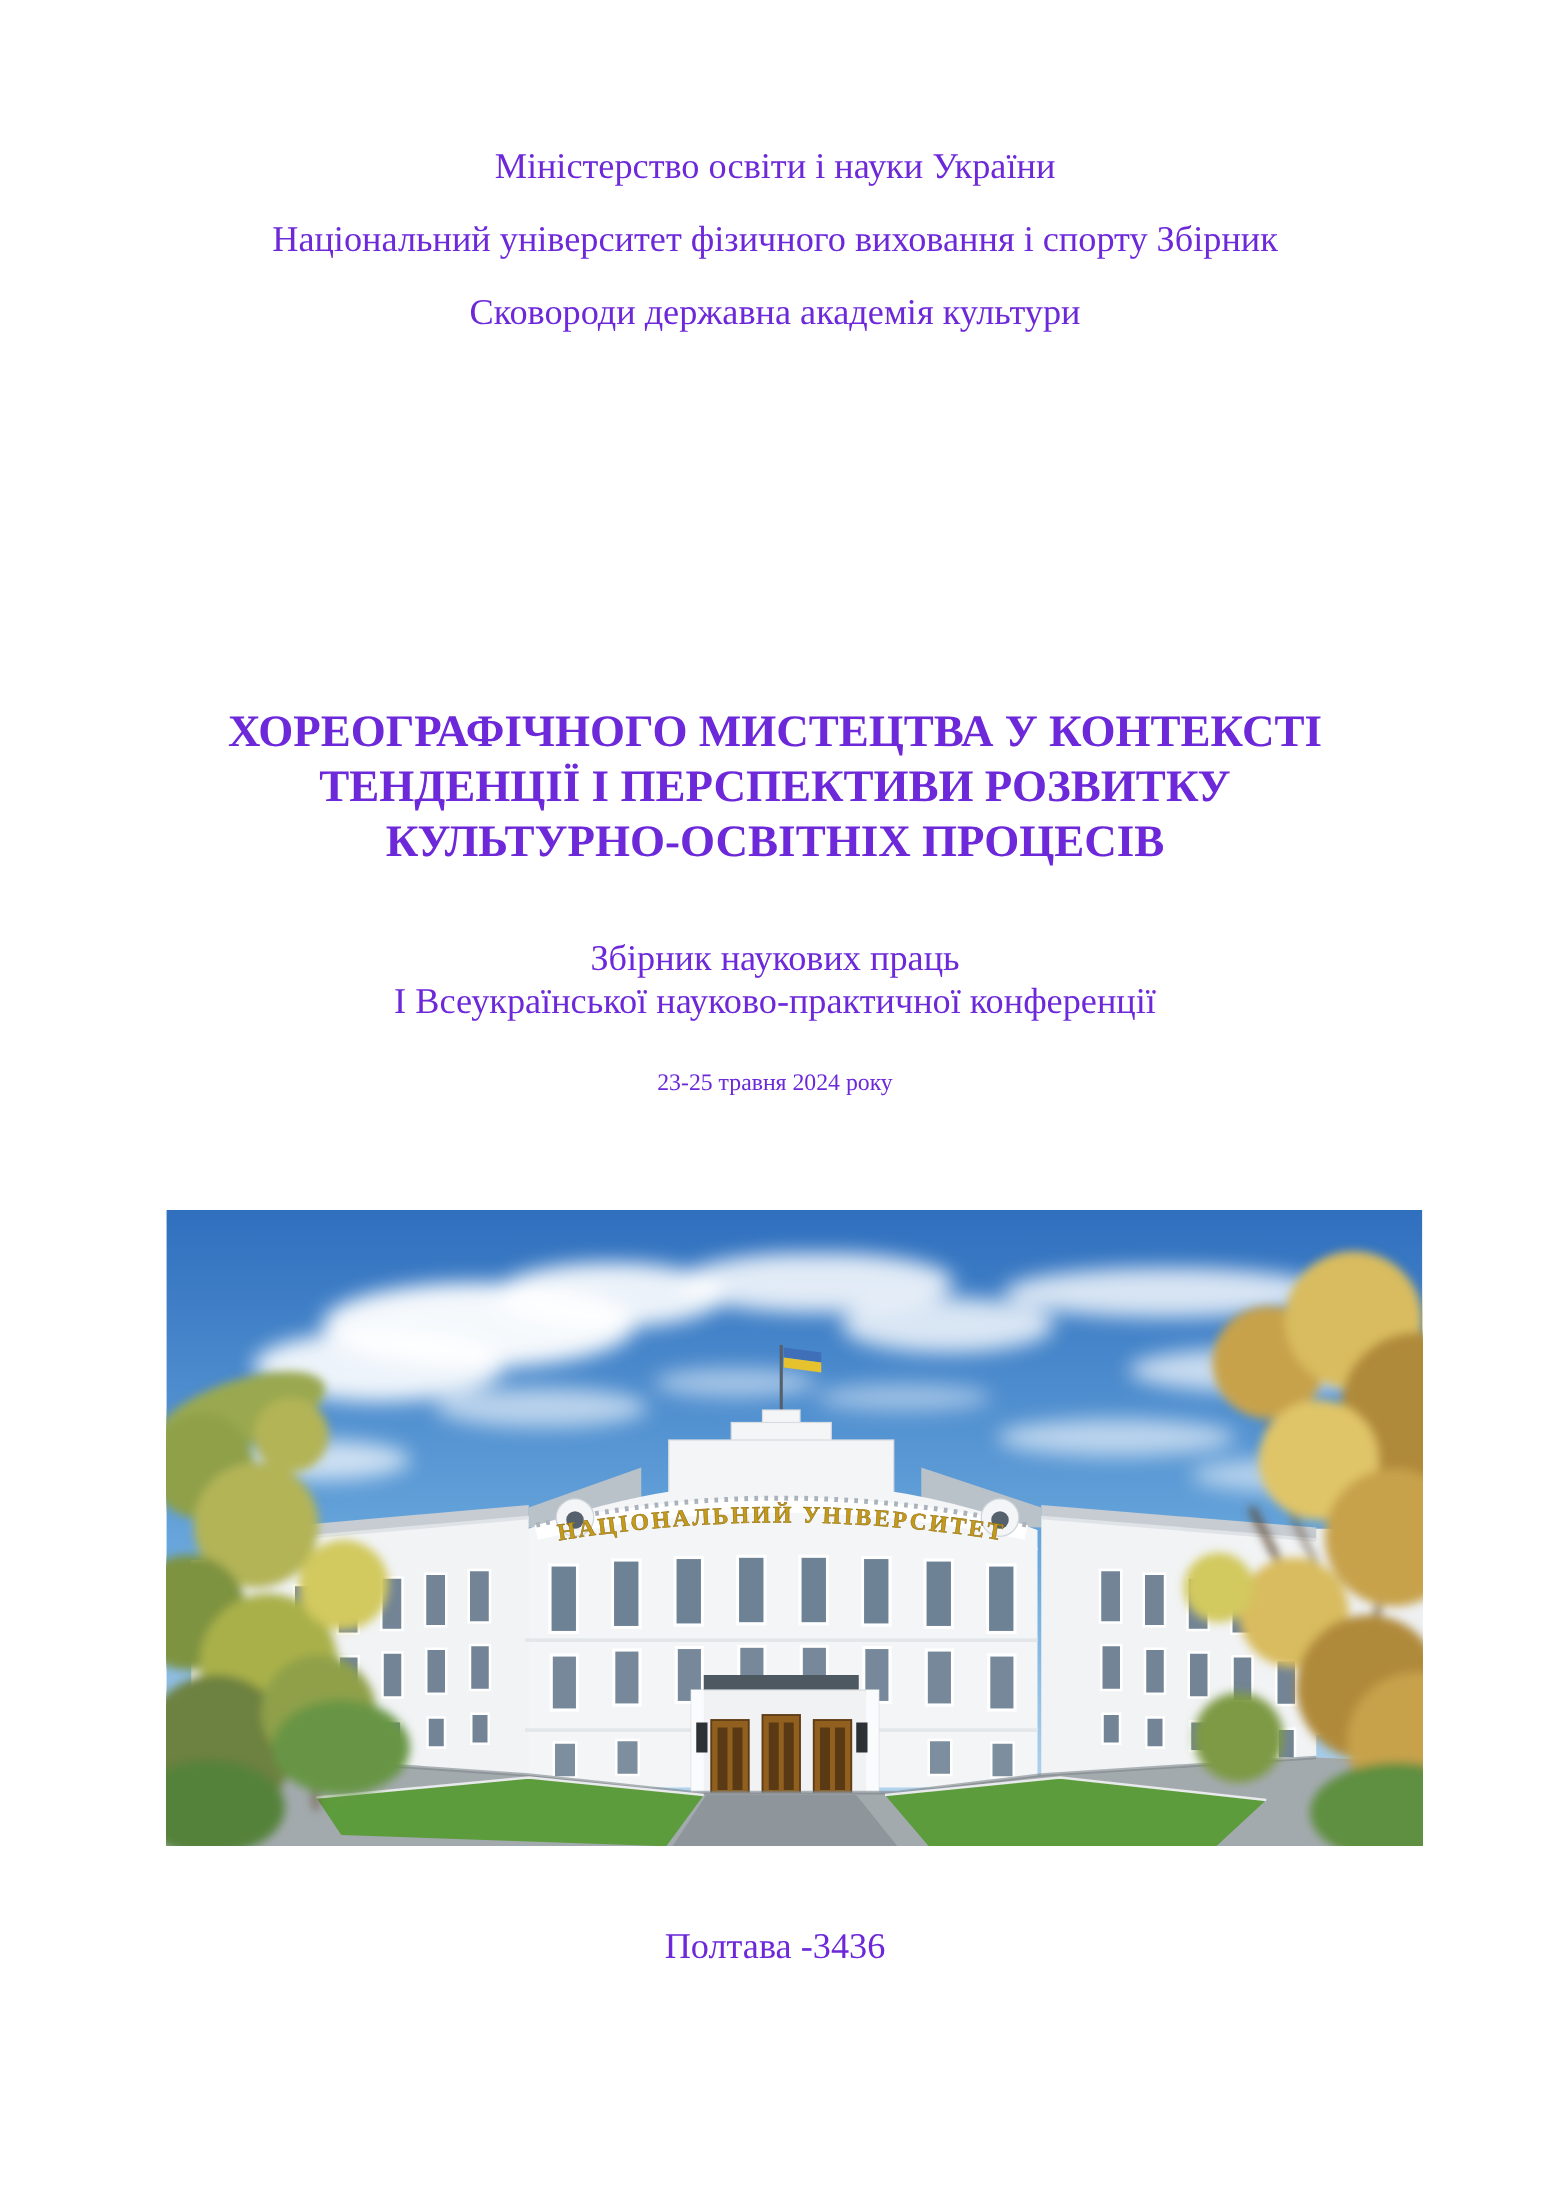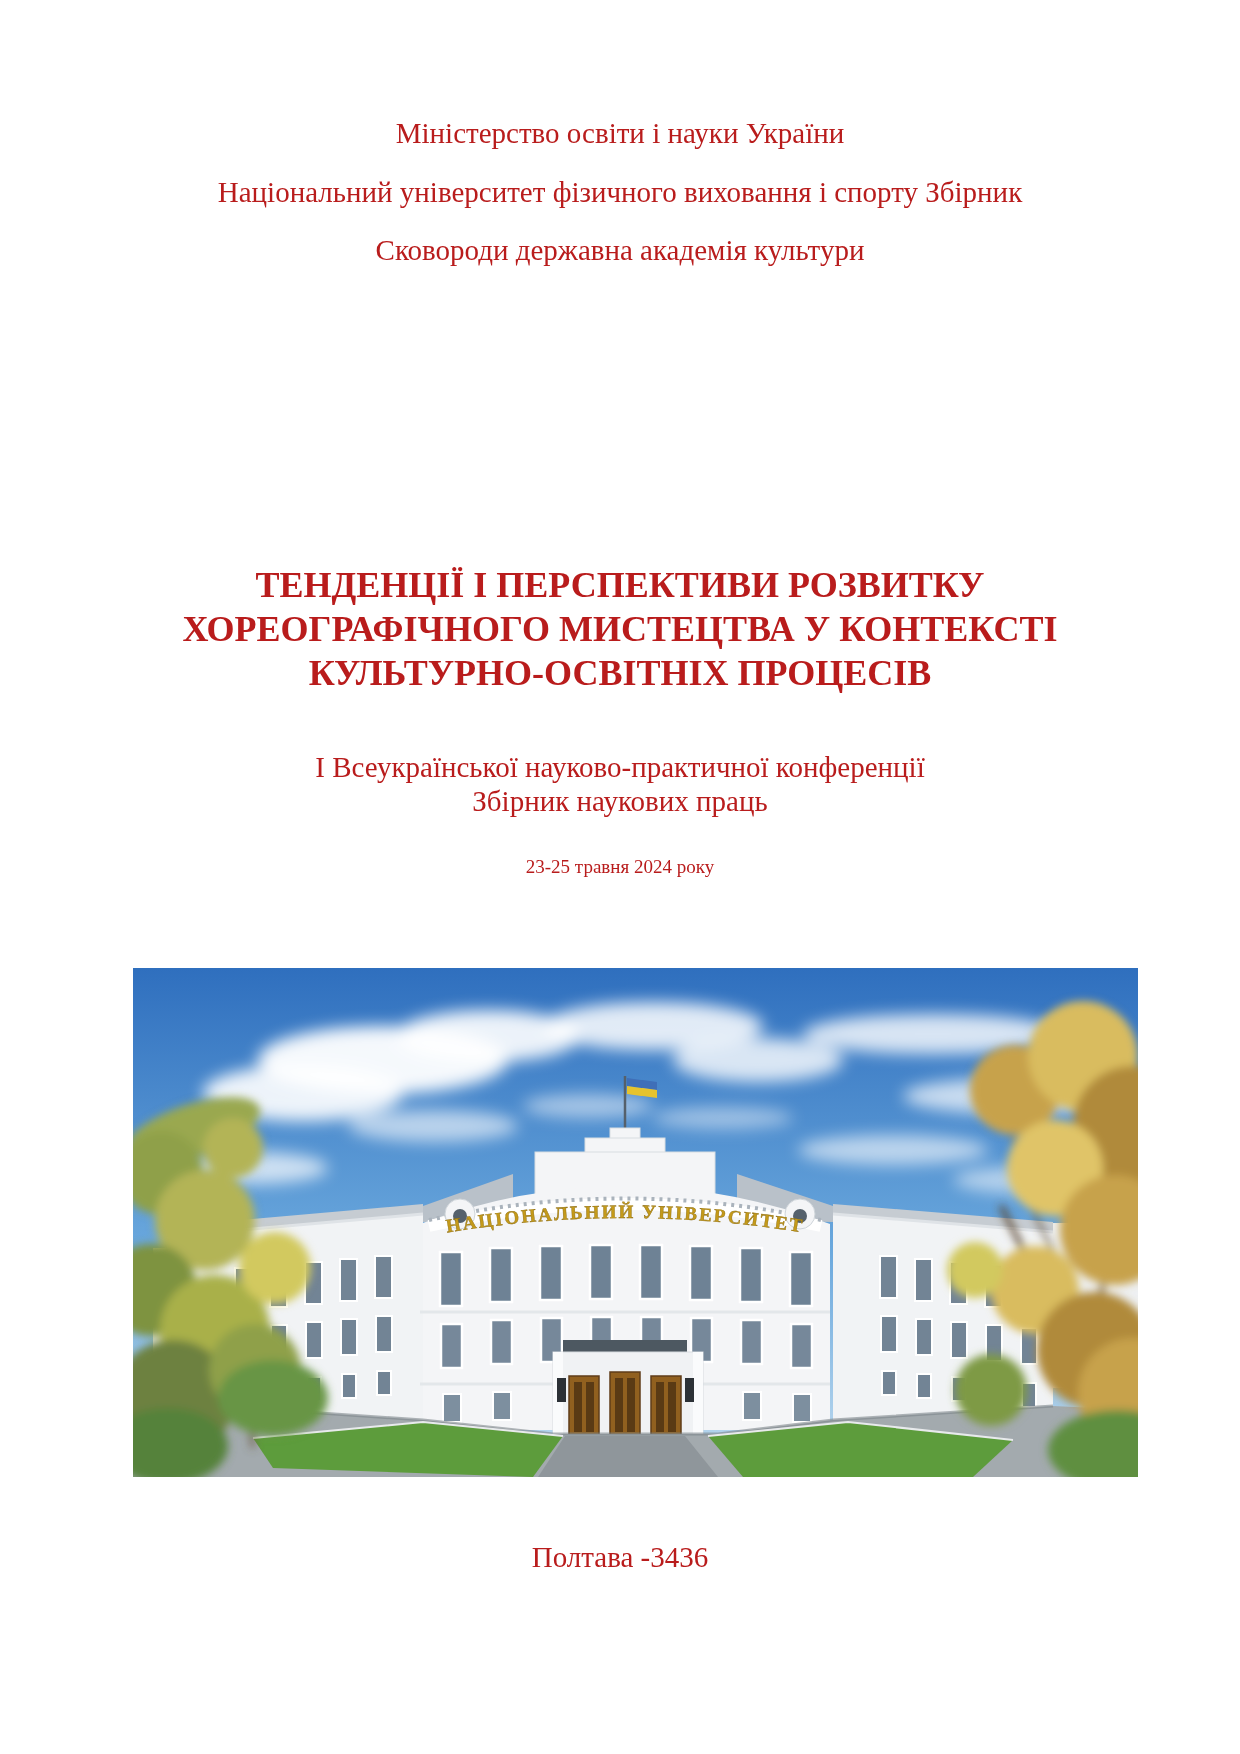--- a/index.html
+++ b/index.html
@@ -1,21 +1,21 @@
 <!DOCTYPE html>
 <html><head>
 <meta charset="utf-8">
 <style>
   html,body{margin:0;padding:0;background:#ffffff;}
   .page{
     position:relative;
     width:1240px;height:1754px;
     background:#ffffff;
     font-family:"Liberation Serif","DejaVu Serif",serif;
-    color:#b91c1c;
+    color:#6d28d9;
     overflow:hidden;
   }
   .centerblock{position:absolute;left:70px;width:1100px;text-align:center;}
   .hdr{font-size:29px;line-height:58.5px;white-space:nowrap;}
   .title{font-size:36px;font-weight:bold;line-height:44px;}
   .sub{font-size:29px;line-height:34px;}
   .date{font-size:19px;line-height:34px;}
   .footer{font-size:29px;line-height:34px;}
   .photo-wrap{
     position:absolute;left:133px;top:968px;width:1005px;height:509px;
@@ -28,28 +28,28 @@
 
 <div class="page">
 
   <div class="centerblock" style="top:104px">
     <div class="hdr">Міністерство освіти і науки України</div>
     <div class="hdr">Національний університет фізичного виховання і спорту Збірник</div>
     <div class="hdr">Сковороди державна академія культури</div>
   </div>
 
   <div class="centerblock" style="top:563px">
+    <div class="title">ХОРЕОГРАФІЧНОГО МИСТЕЦТВА У КОНТЕКСТІ</div>
     <div class="title">ТЕНДЕНЦІЇ І ПЕРСПЕКТИВИ РОЗВИТКУ</div>
-    <div class="title">ХОРЕОГРАФІЧНОГО МИСТЕЦТВА У КОНТЕКСТІ</div>
     <div class="title">КУЛЬТУРНО-ОСВІТНІХ ПРОЦЕСІВ</div>
   </div>
 
   <div class="centerblock" style="top:750px">
+    <div class="sub">Збірник наукових праць</div>
     <div class="sub">І Всеукраїнської науково-практичної конференції</div>
-    <div class="sub">Збірник наукових праць</div>
   </div>
 
   <div class="centerblock date" style="top:850px">23-25 травня 2024 року</div>
 
   <div class="photo-wrap">
     <svg width="1005" height="509" viewBox="0 0 1005 509" xmlns="http://www.w3.org/2000/svg">
       <defs>
         <linearGradient id="sky" x1="0" y1="0" x2="0" y2="1">
           <stop offset="0" stop-color="#2f6fbe"></stop>
           <stop offset="0.55" stop-color="#6aa8dd"></stop>

